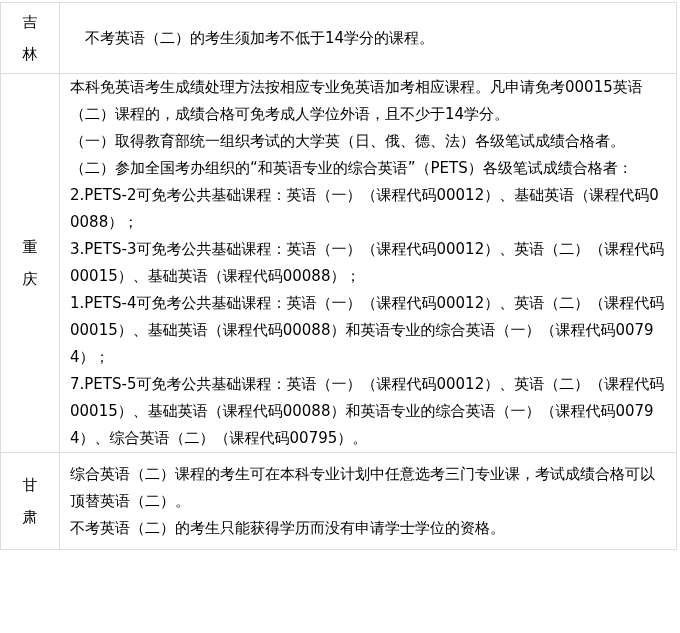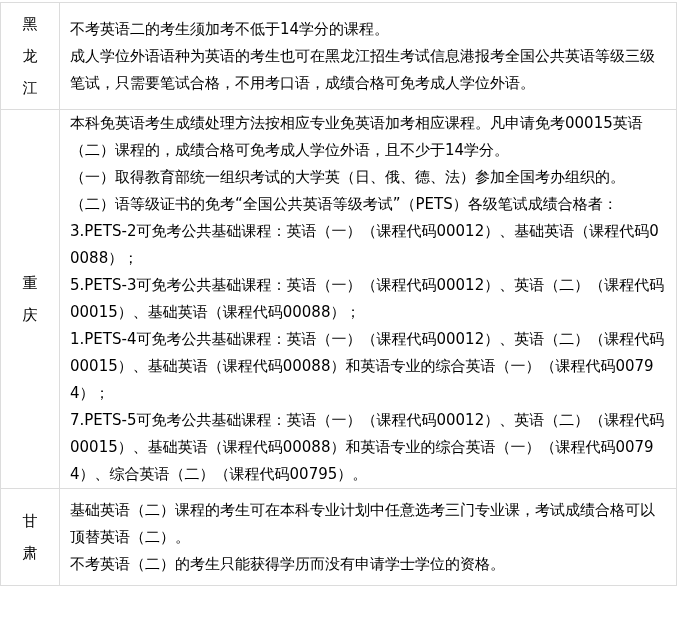--- a/index.html
+++ b/index.html
@@ -61,51 +61,50 @@
   tr.r2 { height: 353px; }
   tr.r3 { height: 97px; }
 </style>
 </head>
 <body>
 
 <div class="page">
   <table class="policy-table">
     <tbody>
 
-
-      <tr class="r1">
+      <tr class="r0">
         <td class="prov-cell">
-          <div class="prov-inner">黑龙江</div>
+          <div class="prov-inner">吉林</div>
         </td>
         <td class="content-cell">
-          <p>不考英语二的考生须加考不低于14学分的课程。</p>
-          <p>成人学位外语语种为英语的考生也可在黑龙江招生考试信息港报考全国公共英语等级三级笔试，只需要笔试合格，不用考口语，成绩合格可免考成人学位外语。</p>
+          <p>　不考英语（二）的考生须加考不低于14学分的课程。</p>
         </td>
       </tr>
+
 
       <tr class="r2">
         <td class="prov-cell">
           <div class="prov-inner">重庆</div>
         </td>
         <td class="content-cell">
           <p>本科免英语考生成绩处理方法按相应专业免英语加考相应课程。凡申请免考00015英语（二）课程的，成绩合格可免考成人学位外语，且不少于14学分。</p>
-          <p>（一）取得教育部统一组织考试的大学英（日、俄、德、法）参加全国考办组织的。</p>
-          <p>（二）语等级证书的免考“全国公共英语等级考试”（PETS）各级笔试成绩合格者：</p>
-          <p>3.PETS-2可免考公共基础课程：英语（一）（课程代码00012）、基础英语（课程代码00088）；</p>
-          <p>5.PETS-3可免考公共基础课程：英语（一）（课程代码00012）、英语（二）（课程代码00015）、基础英语（课程代码00088）；</p>
+          <p>（一）取得教育部统一组织考试的大学英（日、俄、德、法）各级笔试成绩合格者。</p>
+          <p>（二）参加全国考办组织的“和英语专业的综合英语”（PETS）各级笔试成绩合格者：</p>
+          <p>2.PETS-2可免考公共基础课程：英语（一）（课程代码00012）、基础英语（课程代码00088）；</p>
+          <p>3.PETS-3可免考公共基础课程：英语（一）（课程代码00012）、英语（二）（课程代码00015）、基础英语（课程代码00088）；</p>
           <p>1.PETS-4可免考公共基础课程：英语（一）（课程代码00012）、英语（二）（课程代码00015）、基础英语（课程代码00088）和英语专业的综合英语（一）（课程代码00794）；</p>
           <p>7.PETS-5可免考公共基础课程：英语（一）（课程代码00012）、英语（二）（课程代码00015）、基础英语（课程代码00088）和英语专业的综合英语（一）（课程代码00794）、综合英语（二）（课程代码00795）。</p>
         </td>
       </tr>
 
       <tr class="r3">
         <td class="prov-cell">
           <div class="prov-inner">甘肃</div>
         </td>
         <td class="content-cell">
-          <p>基础英语（二）课程的考生可在本科专业计划中任意选考三门专业课，考试成绩合格可以顶替英语（二）。</p>
+          <p>综合英语（二）课程的考生可在本科专业计划中任意选考三门专业课，考试成绩合格可以顶替英语（二）。</p>
           <p>不考英语（二）的考生只能获得学历而没有申请学士学位的资格。</p>
         </td>
       </tr>
 
     </tbody>
   </table>
 </div>
 
 </body></html>

